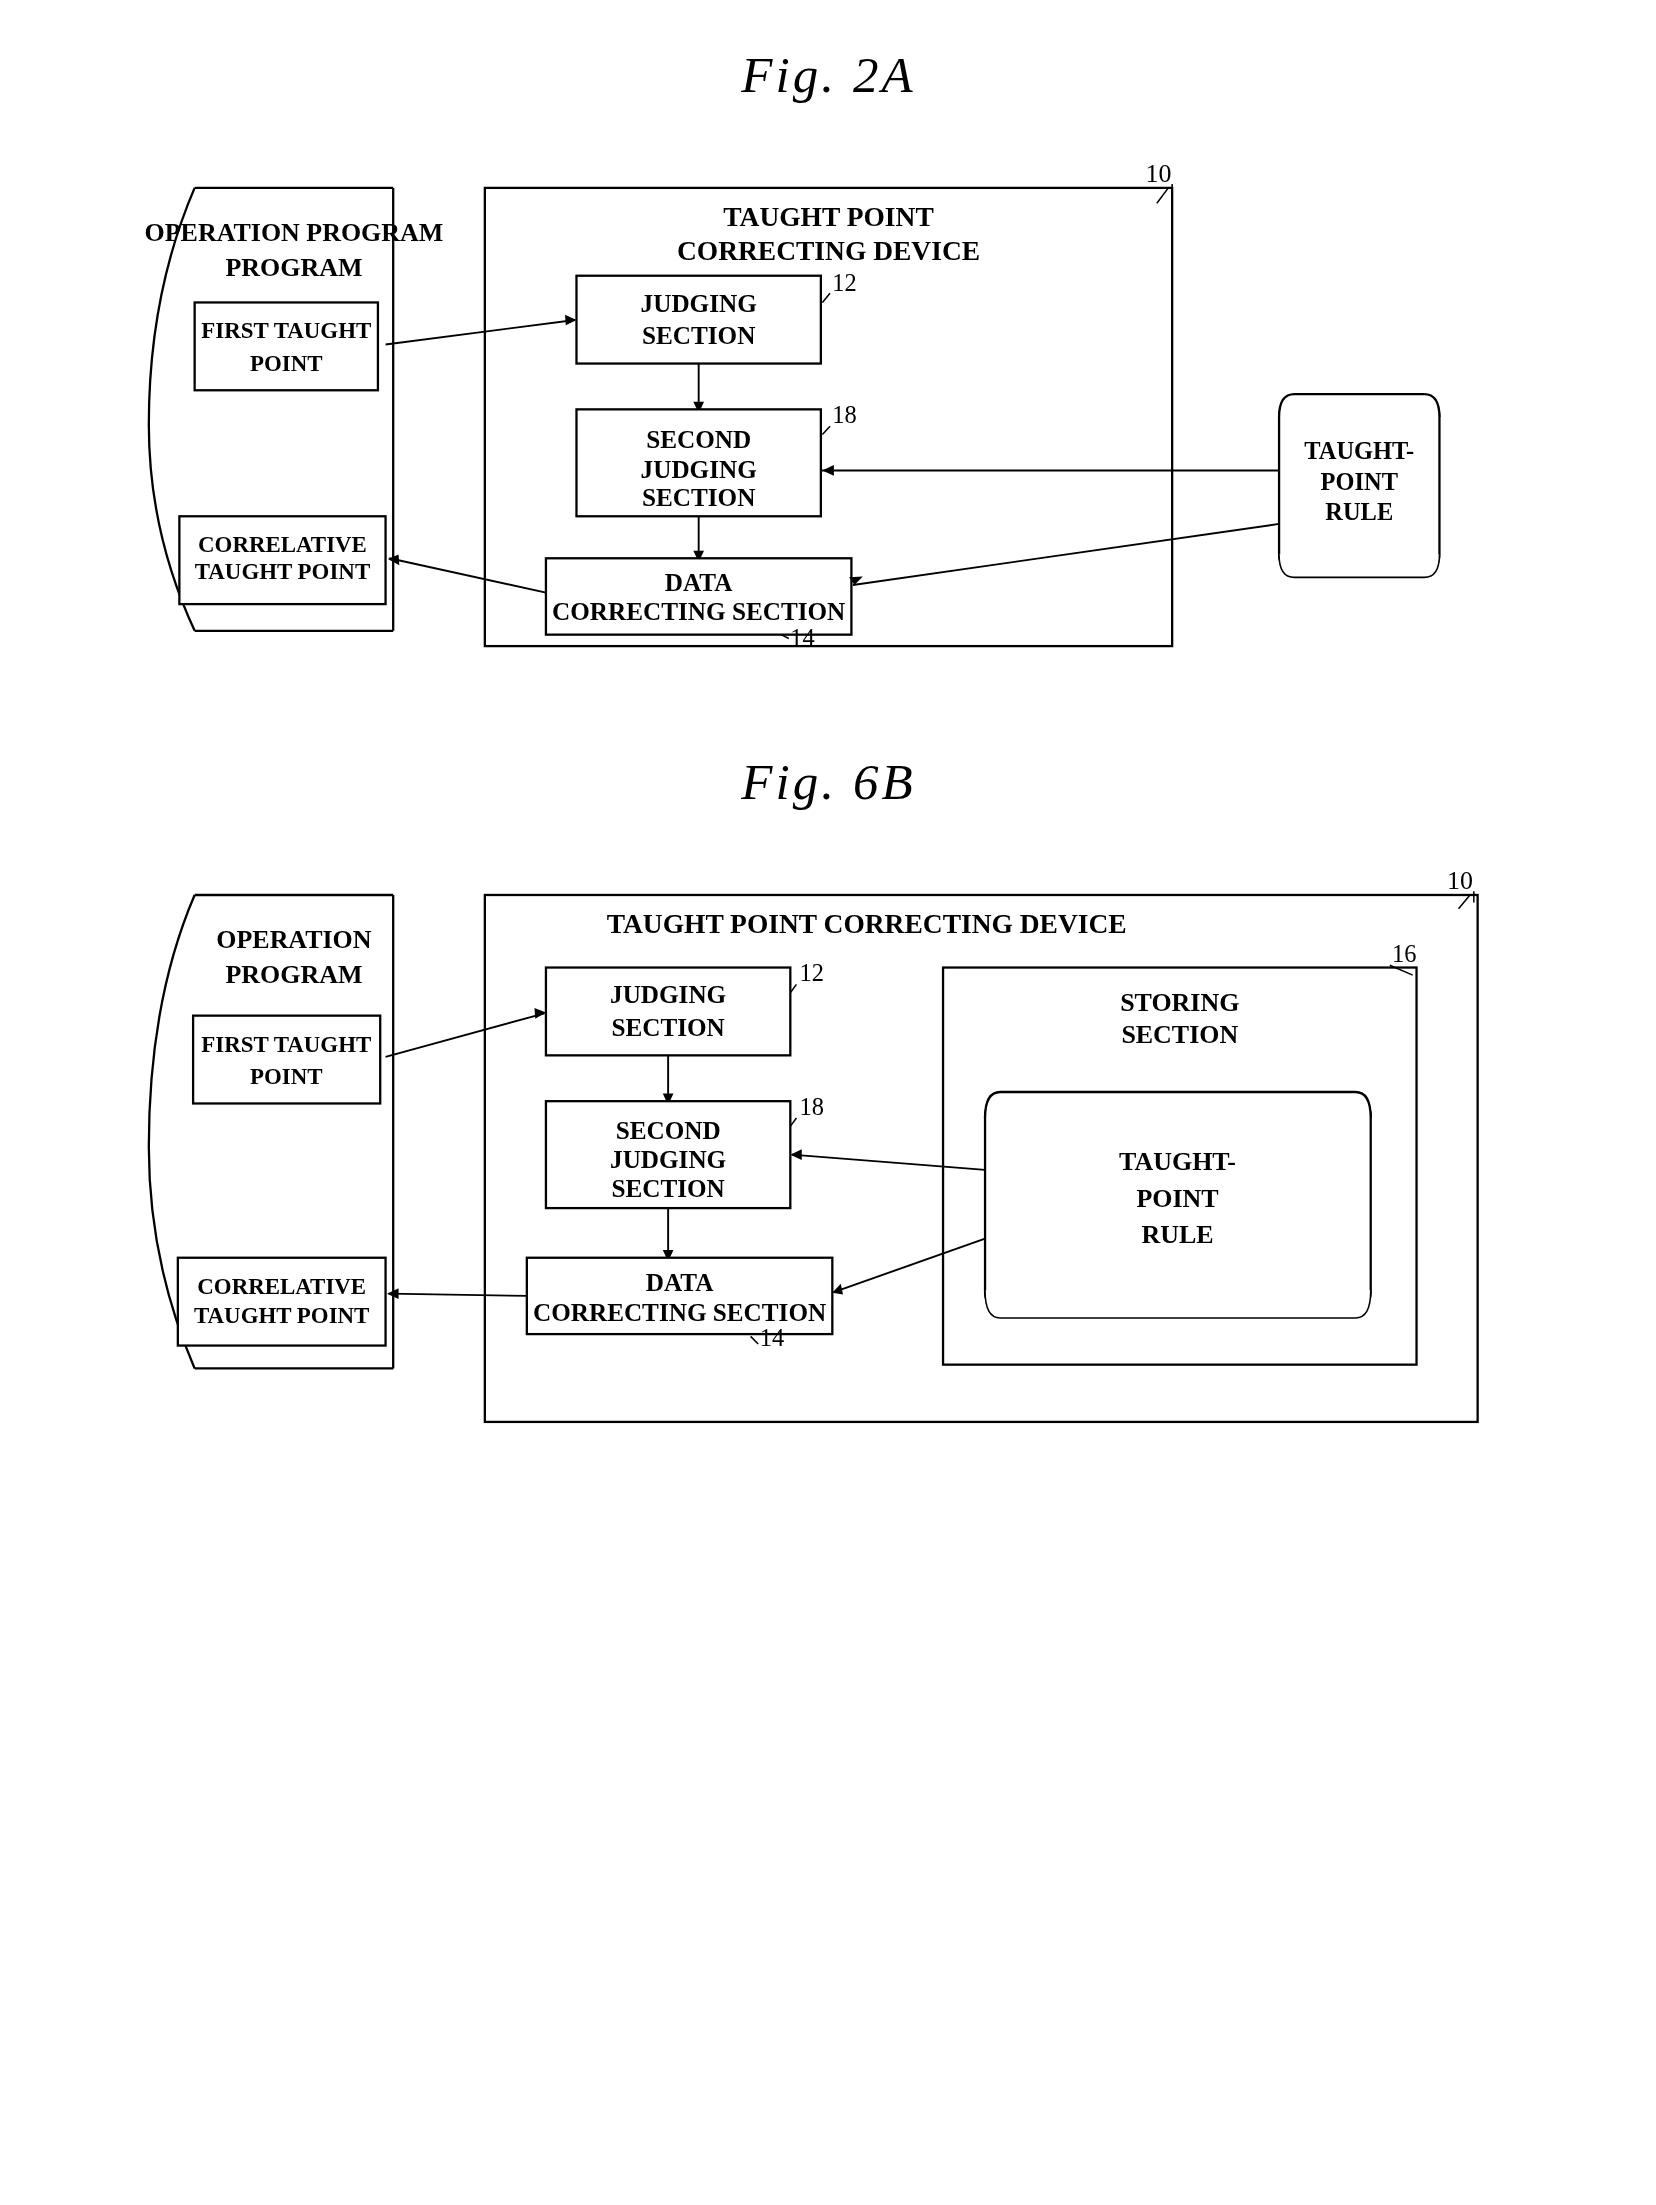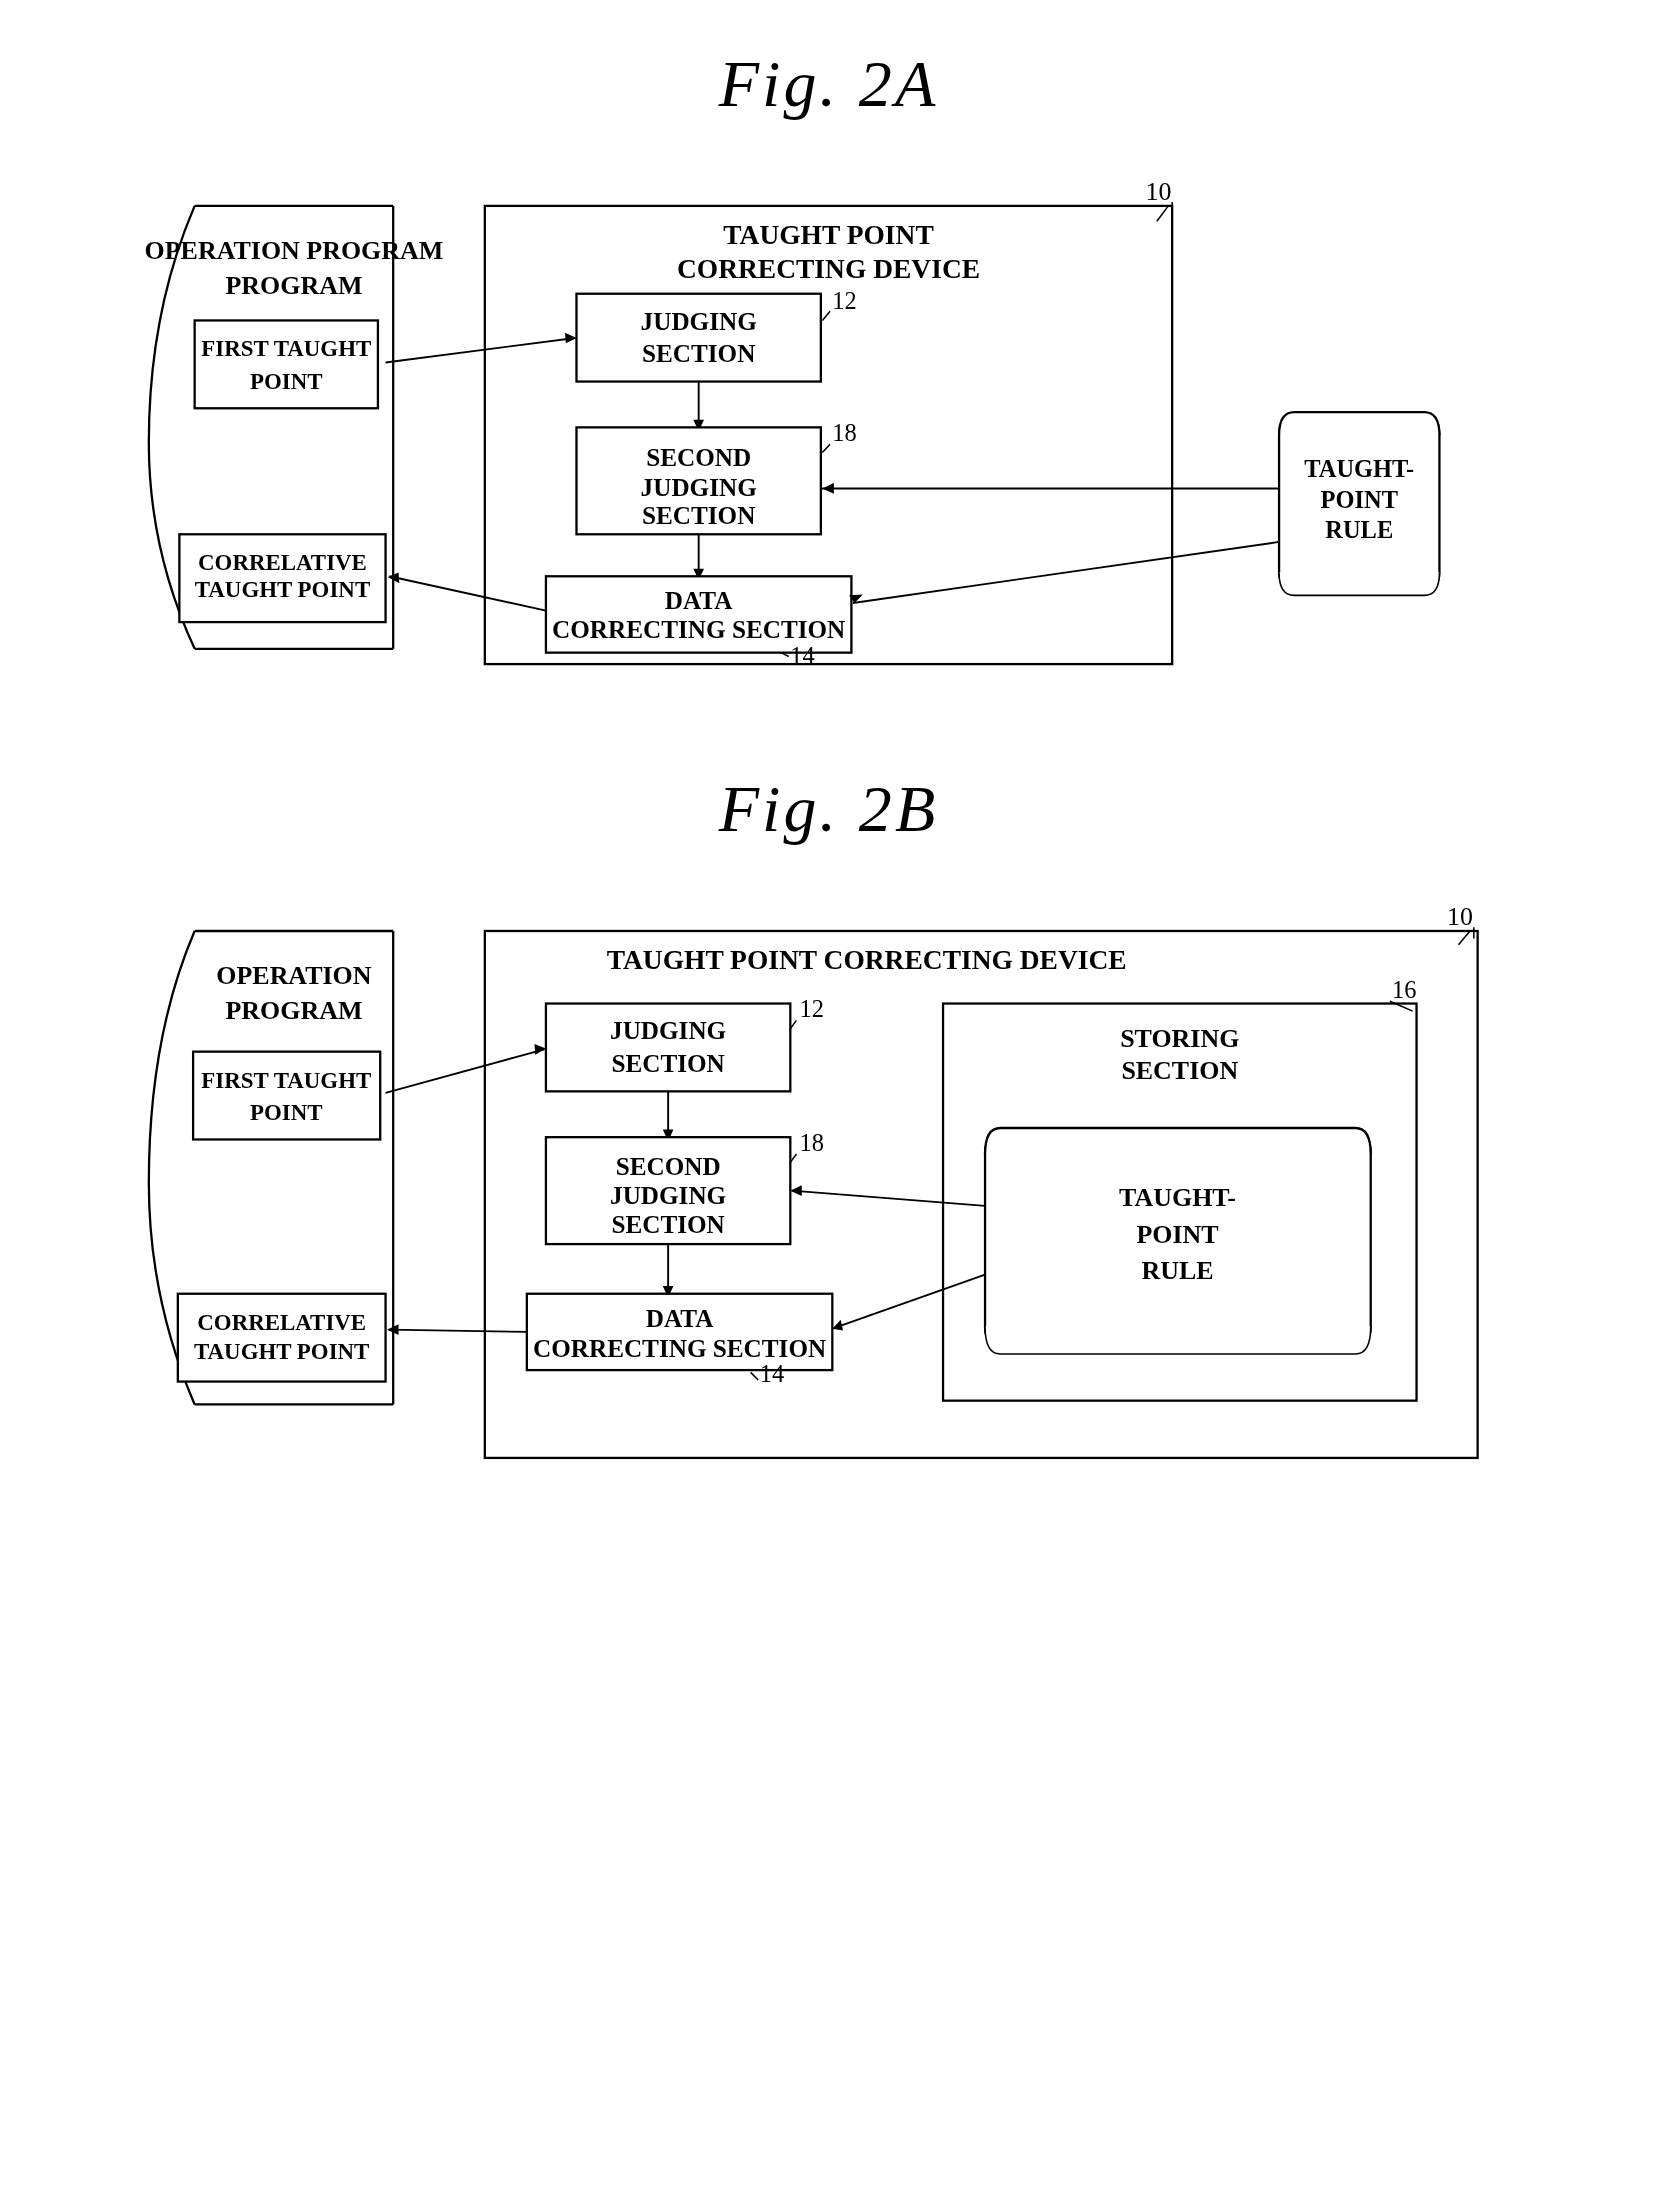--- a/index.html
+++ b/index.html
@@ -15,21 +15,21 @@
     }
 
     .figure-section {
       width: 100%;
       max-width: 1528px;
       margin-bottom: 61px;
     }
 
     .figure-title {
       text-align: center;
-      font-size: 66px;
+      font-size: 51px;
       font-style: italic;
       font-weight: normal;
       margin-bottom: 38px;
       letter-spacing: 3.1px;
     }
   </style>
 </head>
 <body>
 
 <div class="figure-section">
@@ -112,21 +112,21 @@
     <line x1="370" y1="265" x2="618" y2="233" stroke="#000" stroke-width="2.5"></line>
     <polygon points="620,233 605,226 606,240" fill="#000"></polygon>
 
     <line x1="580" y1="590" x2="375" y2="545" stroke="#000" stroke-width="2.5"></line>
     <polygon points="373,546 387,540 388,554" fill="#000"></polygon>
 
   </svg>
 </div>
 
 <div class="figure-section">
-  <div class="figure-title">Fig. 2B</div>
+  <div class="figure-title">Fig. 6B</div>
 
   <svg viewBox="0 0 1900 780" width="1451" height="596" style="display:block; margin:0 auto;" xmlns="http://www.w3.org/2000/svg">
 
     <path d="M 120 60 Q 60 200 60 390 Q 60 540 120 680" fill="none" stroke="#000" stroke-width="3"></path>
     <line x1="120" y1="60" x2="380" y2="60" stroke="#000" stroke-width="3"></line>
     <line x1="120" y1="680" x2="380" y2="680" stroke="#000" stroke-width="3"></line>
     <line x1="380" y1="60" x2="380" y2="680" stroke="#000" stroke-width="3"></line>
 
     <text x="250" y="130" text-anchor="middle" font-family="Times New Roman, serif" font-size="34" font-weight="bold">OPERATION</text>
     <text x="250" y="175" text-anchor="middle" font-family="Times New Roman, serif" font-size="34" font-weight="bold">PROGRAM</text>

